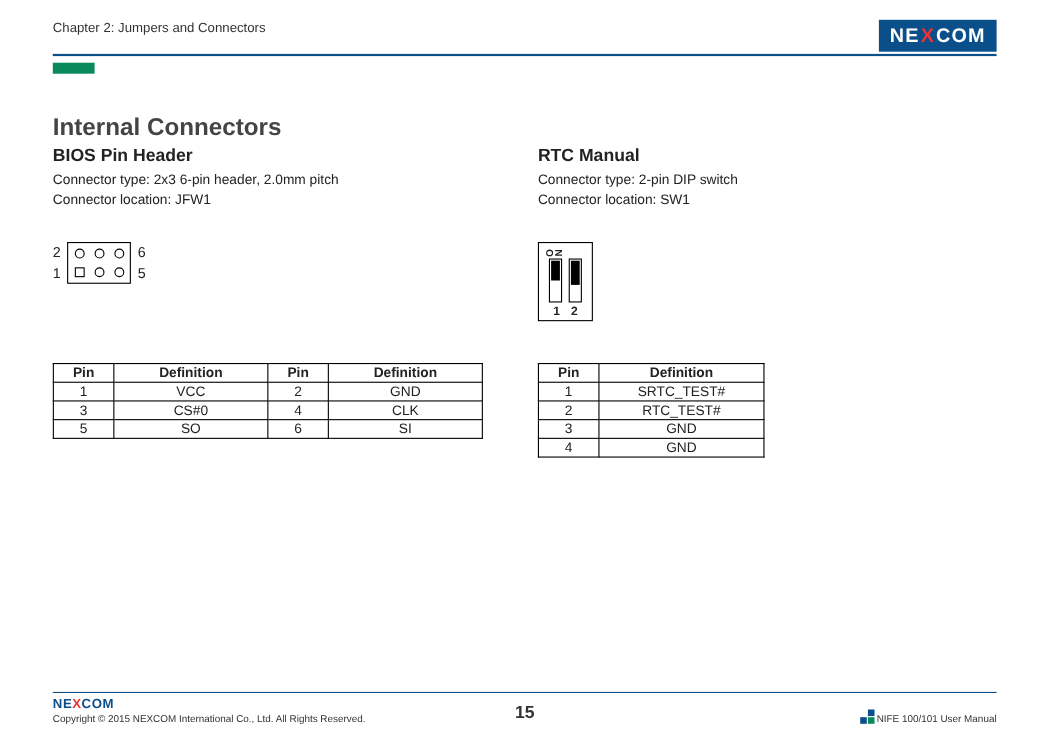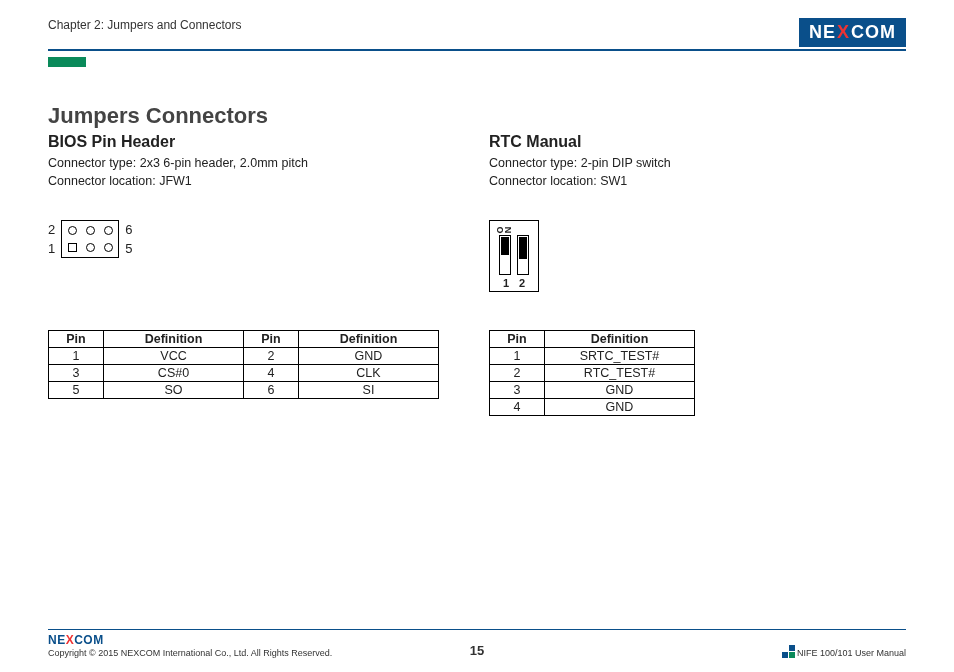--- a/index.html
+++ b/index.html
@@ -177,21 +177,21 @@
     color: #0a4f8a;
     letter-spacing: 0.5px;
   }
   .footer .mini-logo .x { color: #e33; }
   .footer .left { display:flex; flex-direction:column; gap:1px;}
   .footer .center {
     position: absolute;
     left: 50%; transform: translateX(-50%);
     bottom: 0;
     font-weight: bold;
-    font-size: 13px;
+    font-size: 16px;
   }
   .footer .right { display:flex; align-items:flex-end; gap:2px;}
   .deco-squares {
     display: grid;
     grid-template-columns: 6px 6px;
     grid-template-rows: 6px 6px;
     gap: 1px;
   }
   .deco-squares div { width:6px; height:6px; }
   .sq-b { background:#0a4f8a; }
@@ -205,21 +205,21 @@
   <div class="topbar">
     <div class="chapter">Chapter 2: Jumpers and Connectors</div>
     <div class="logo-main">
       <span>NE</span>
         <span class="x">X</span>
         <span>COM</span>
     </div>
   </div>
   <div class="accent-bar"></div>
 
-  <h1 class="section-title">Jumpers Connectors</h1>
+  <h1 class="section-title">Internal Connectors</h1>
 
   <div class="columns">
 
     <div class="col">
       <h2 class="sub">BIOS Pin Header</h2>
       <div class="spec">Connector type: 2x3 6-pin header, 2.0mm pitch</div>
       <div class="spec">Connector location: JFW1</div>
 
       <div class="diagram-area">
         <div class="pinhdr">

